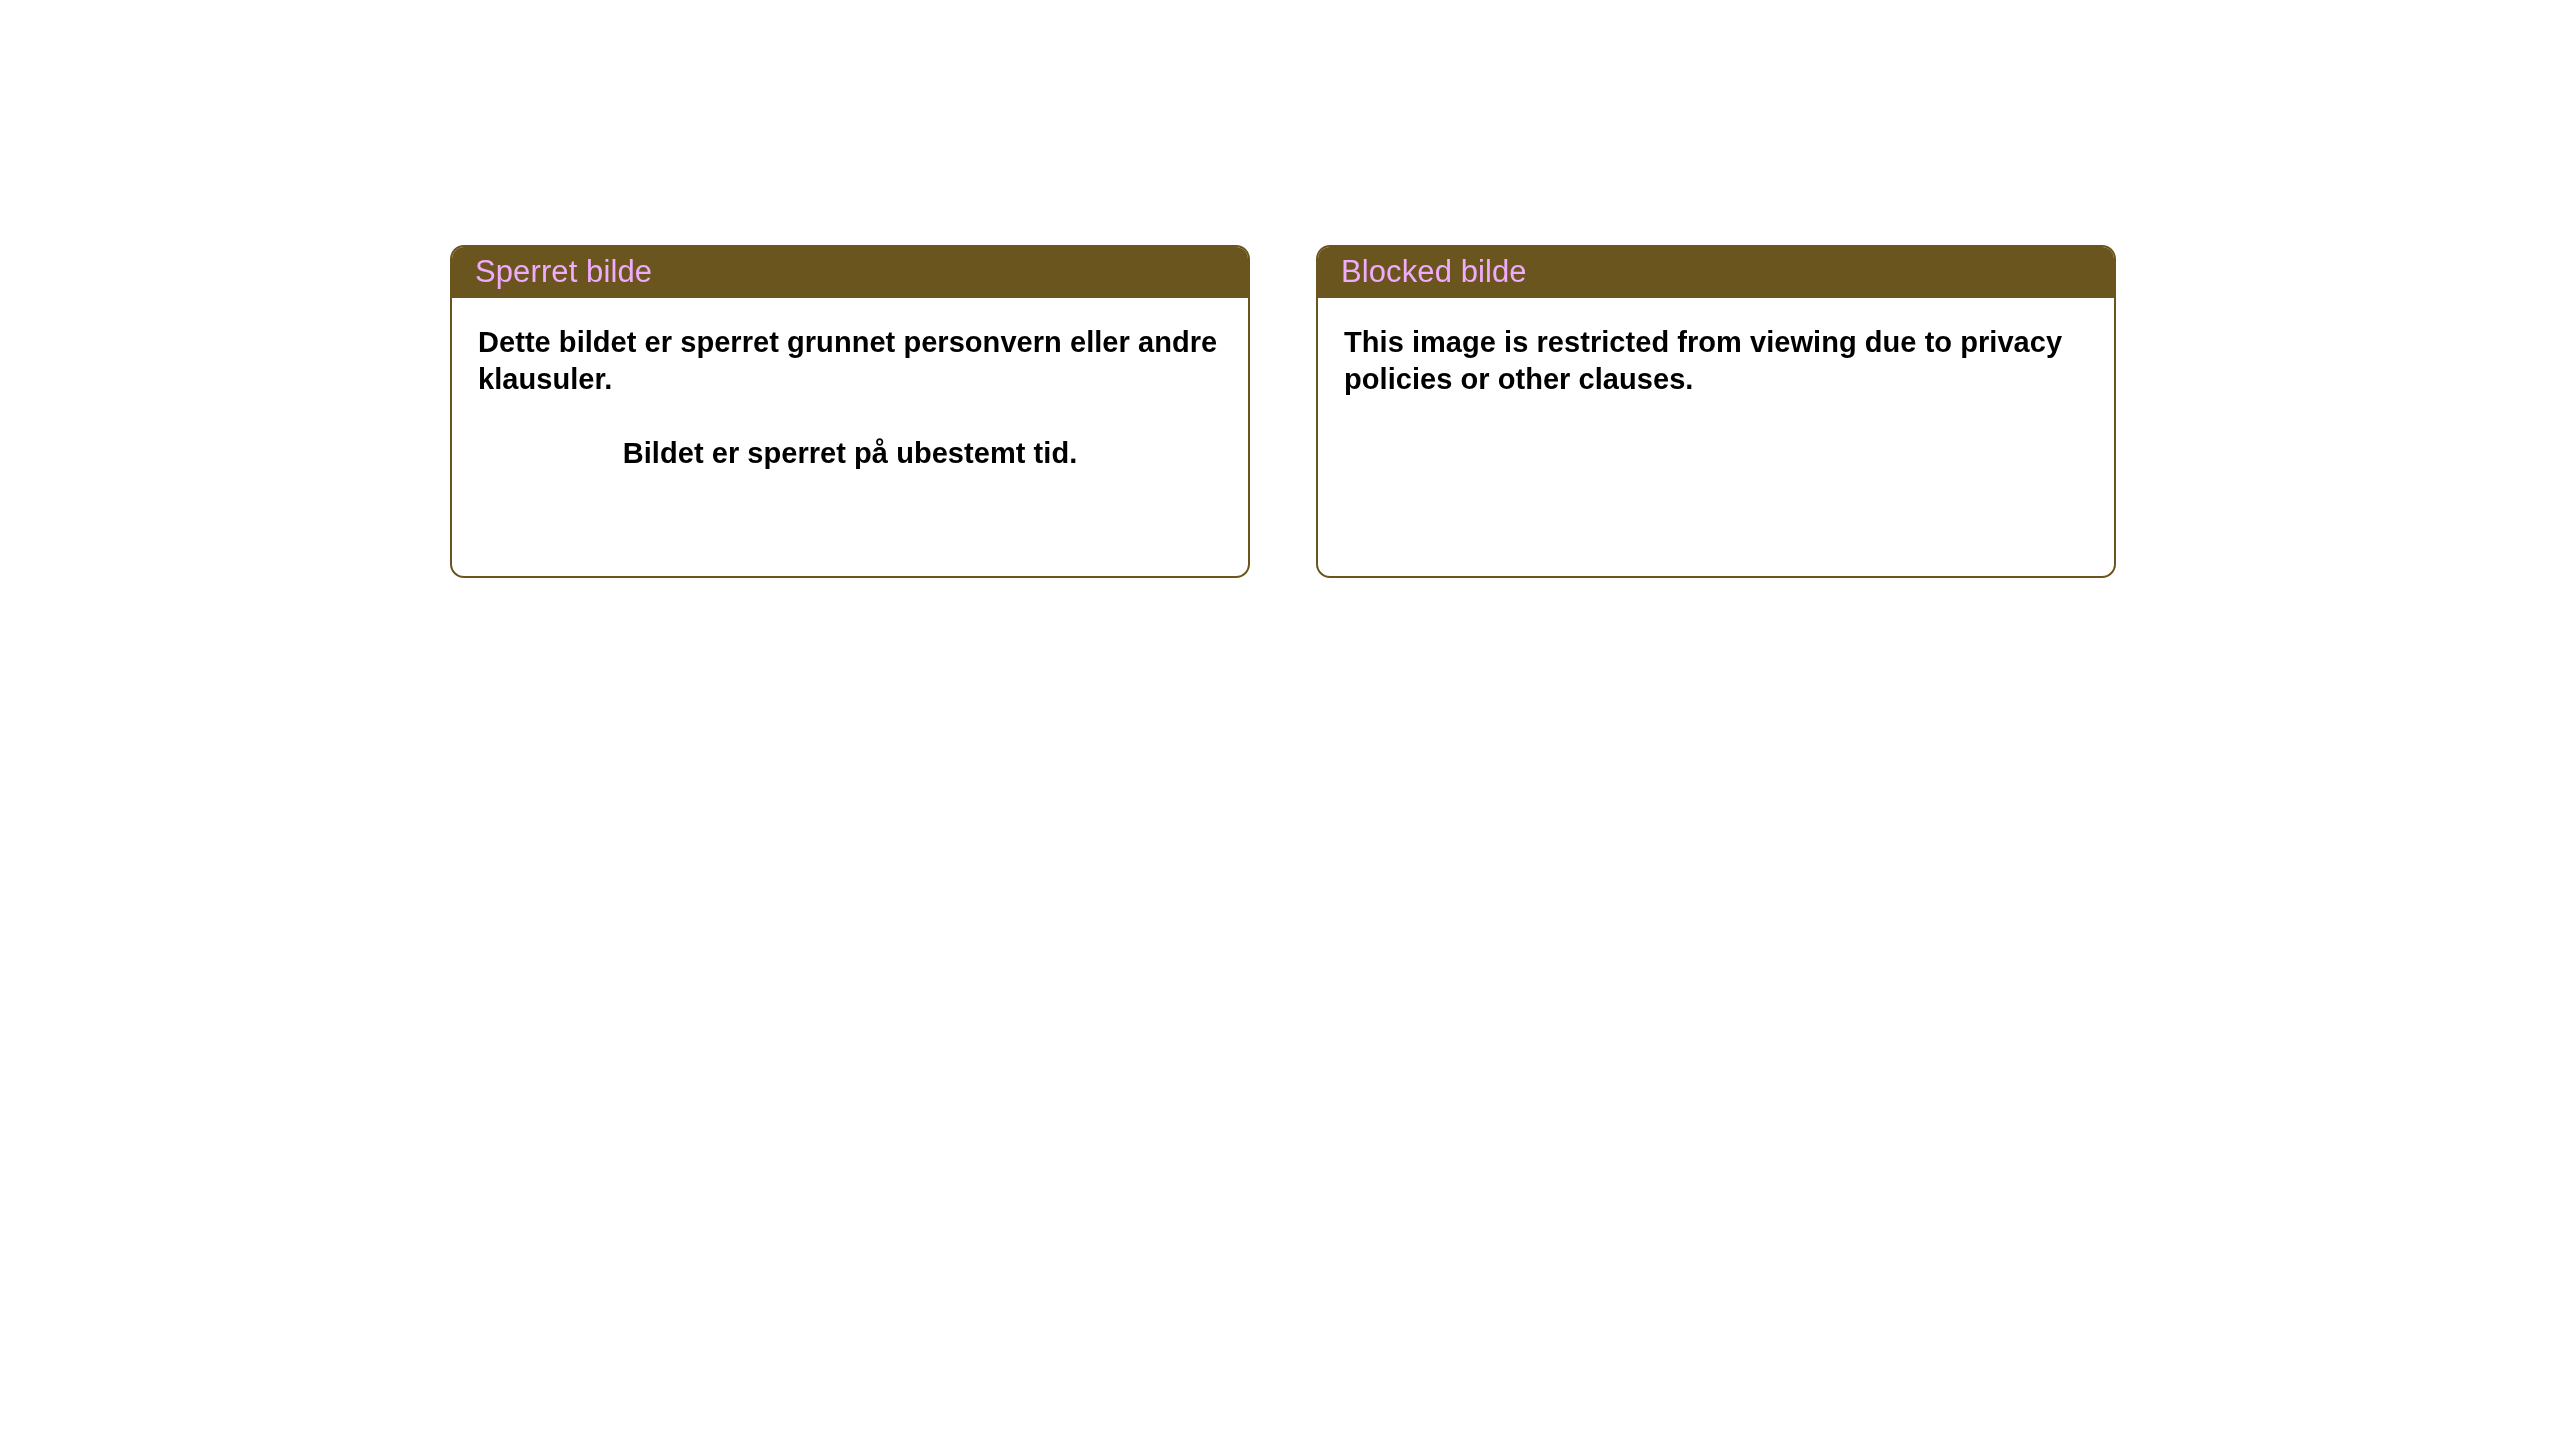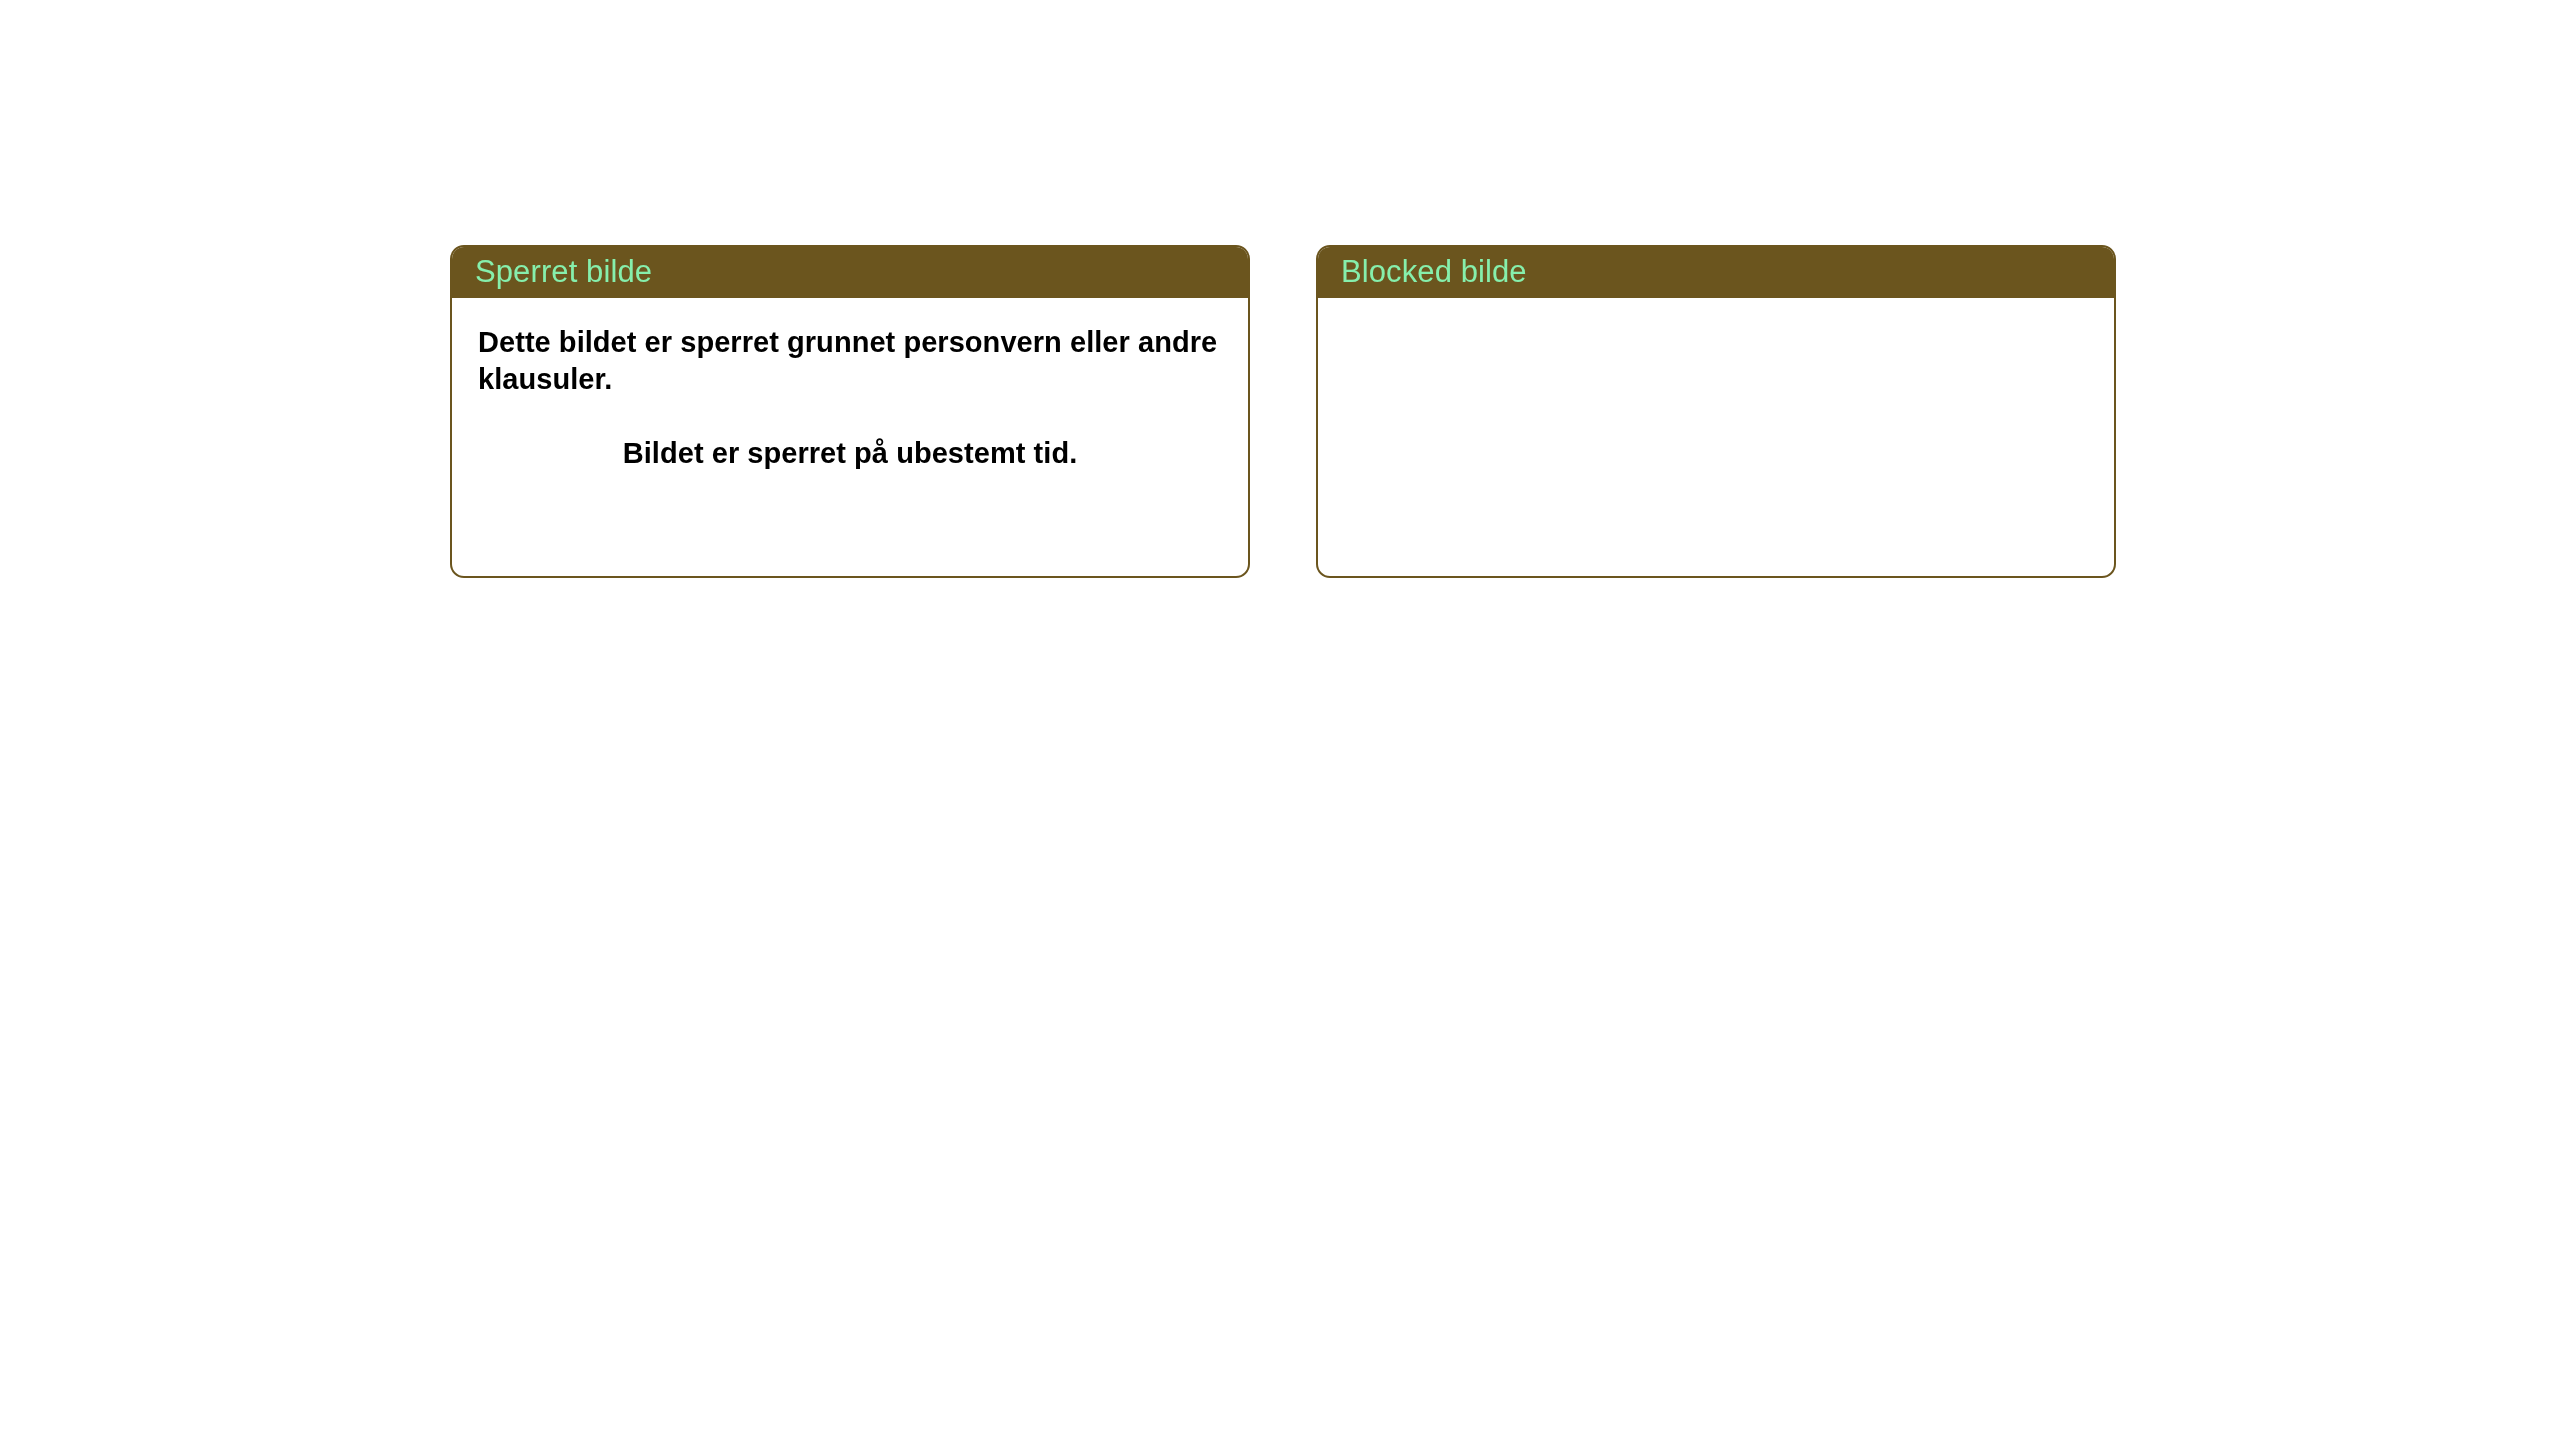--- a/index.html
+++ b/index.html
@@ -44,21 +44,21 @@
     height: 53px;
     background: #6b551e;
     margin: -2px -2px 0 -2px;
     border-radius: 13px 13px 0 0;
     display: flex;
     align-items: center;
     padding: 0 0 0 25px;
   }
 
   .card-title {
-    color: #86efac;
+    color: #f0abfc;
     font-size: 31px;
     line-height: 33px;
     font-weight: 400;
     letter-spacing: 0.1px;
     white-space: nowrap;
   }
 
   .card-body {
     padding: 26px 26px 0 26px;
   }
@@ -90,16 +90,17 @@
       <p class="card-paragraph first-paragraph">Dette bildet er sperret grunnet personvern eller andre klausuler.</p>
       <p class="card-paragraph second-paragraph">Bildet er sperret på ubestemt tid.</p>
     </div>
   </section>
 
   <section class="notice-card card-en">
     <div class="card-header">
       <h1 class="card-title">Blocked bilde</h1>
     </div>
     <div class="card-body">
+      <p class="card-paragraph first-paragraph">This image is restricted from viewing due to privacy policies or other clauses.</p>
     </div>
   </section>
 
 </div>
 
 </body></html>

